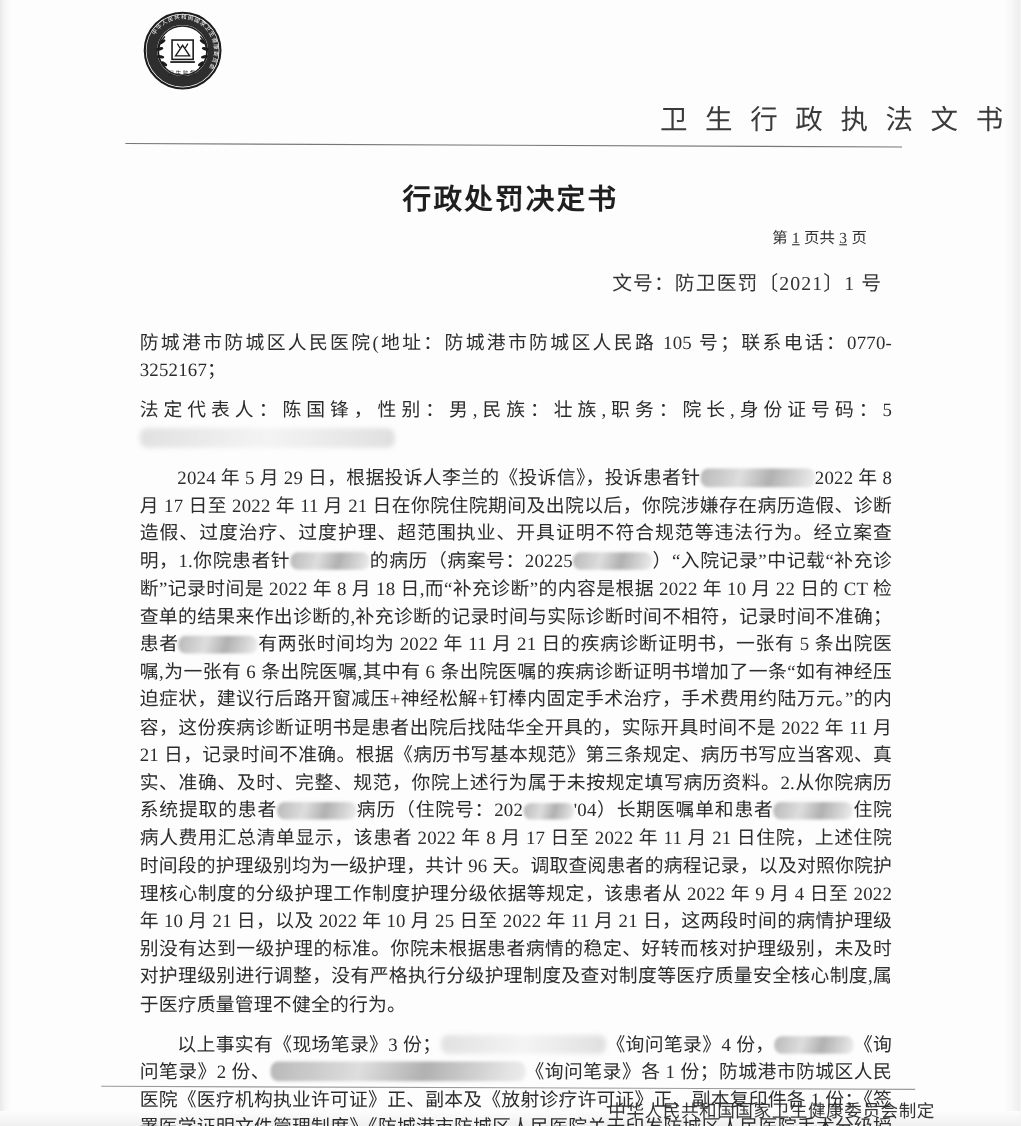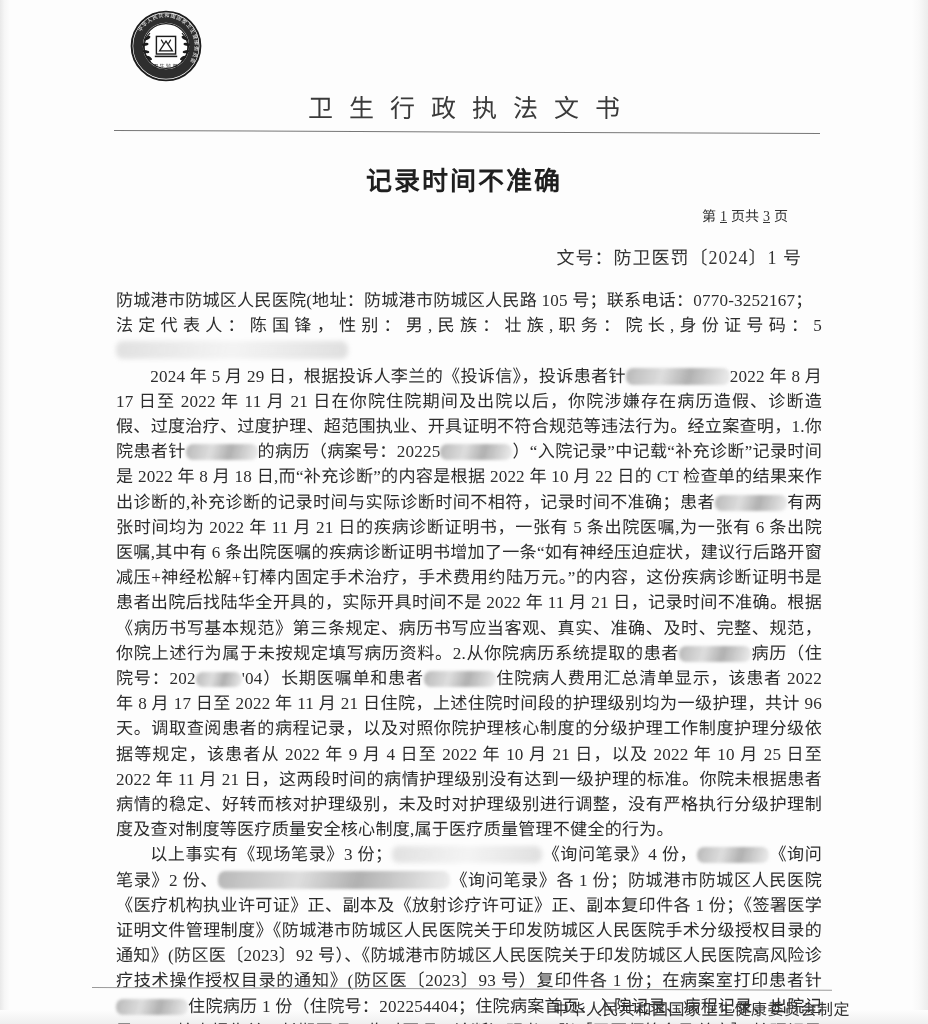--- a/index.html
+++ b/index.html
@@ -52,21 +52,21 @@
     top: 6px;
     width: 80px;
     height: 80px;
   }
   .emblem svg { display:block; width:80px; height:80px; }
 
   .doc-kind {
     position: absolute;
     left: 0; right: 0;
     top: 88px;
-    text-align: center;
+    text-align: right;
     font-size: 25px;
     letter-spacing: 16px;
     text-indent: 16px;
     color: #3a3a3a;
     font-family: "Liberation Serif", "DejaVu Serif", serif;
     white-space: nowrap;
   }
 
   .rule-top {
     position: absolute;
@@ -121,21 +121,21 @@
     top: 288px;
     width: 706px;
     font-size: 17.1px;
     line-height: 25.2px;
     text-align: justify;
     text-justify: inter-ideograph;
     color: #2c2c2c;
     letter-spacing: 0.2px;
   }
   .body-text p {
-    margin: 0;
+    margin: 11px;
   }
   .body-text p.indent {
     text-indent: 2em;
   }
 
   
   .redact {
     display: inline-block;
     vertical-align: -3px;
     border-radius: 7px;
@@ -226,25 +226,25 @@
       <path d="M44,42 L47,47 M56,42 L53,47" stroke="#1c1c1c" stroke-width="1.4"></path>
       <rect x="36" y="62" width="28" height="2" fill="#1c1c1c"></rect>
       <text x="50" y="78" text-anchor="middle" font-size="6.5" fill="#1c1c1c" font-family="'Liberation Sans',sans-serif" letter-spacing="1.6">卫生监督</text>
     </svg>
   </div>
 
   <div class="doc-kind">卫生行政执法文书</div>
 
   <div class="rule-top"></div>
 
-  <div class="doc-title">记录时间不准确</div>
+  <div class="doc-title">行政处罚决定书</div>
 
   <div class="page-count"><span>第</span><span class="num">1</span><span>页共</span><span class="num">3</span><span>页</span></div>
 
-  <div class="doc-number">文号：防卫医罚〔2024〕1 号</div>
+  <div class="doc-number">文号：防卫医罚〔2021〕1 号</div>
 
   <div class="body-text">
 
     <p>防城港市防城区人民医院(地址：防城港市防城区人民路 105 号；联系电话：0770-3252167；</p>
 
     <p><span>法定代表人：陈国锋，性别：男,民族：壮族,职务：院长,身份证号码：5</span><span class="redact r-xxl r-faint"></span></p>
 
     <p class="indent"><span>2024 年 5 月 29 日，根据投诉人李兰的《投诉信》，投诉患者针</span><span class="redact r-lg"></span><span>2022 年 8 月 17 日至 2022 年 11 月 21 日在你院住院期间及出院以后，你院涉嫌存在病历造假、诊断造假、过度治疗、过度护理、超范围执业、开具证明不符合规范等违法行为。经立案查明，1.你院患者针</span><span class="redact r-md"></span><span>的病历（病案号：20225</span><span class="redact r-md"></span><span>）“入院记录”中记载“补充诊断”记录时间是 2022 年 8 月 18 日,而“补充诊断”的内容是根据 2022 年 10 月 22 日的 CT 检查单的结果来作出诊断的,补充诊断的记录时间与实际诊断时间不相符，记录时间不准确；患者</span><span class="redact r-md"></span><span>有两张时间均为 2022 年 11 月 21 日的疾病诊断证明书，一张有 5 条出院医嘱,为一张有 6 条出院医嘱,其中有 6 条出院医嘱的疾病诊断证明书增加了一条“如有神经压迫症状，建议行后路开窗减压+神经松解+钉棒内固定手术治疗，手术费用约陆万元。”的内容，这份疾病诊断证明书是患者出院后找陆华全开具的，实际开具时间不是 2022 年 11 月 21 日，记录时间不准确。根据《病历书写基本规范》第三条规定、病历书写应当客观、真实、准确、及时、完整、规范，你院上述行为属于未按规定填写病历资料。2.从你院病历系统提取的患者</span><span class="redact r-md"></span><span>病历（住院号：202</span><span class="redact r-sm"></span><span>'04）长期医嘱单和患者</span><span class="redact r-md"></span><span>住院病人费用汇总清单显示，该患者 2022 年 8 月 17 日至 2022 年 11 月 21 日住院，上述住院时间段的护理级别均为一级护理，共计 96 天。调取查阅患者的病程记录，以及对照你院护理核心制度的分级护理工作制度护理分级依据等规定，该患者从 2022 年 9 月 4 日至 2022 年 10 月 21 日，以及 2022 年 10 月 25 日至 2022 年 11 月 21 日，这两段时间的病情护理级别没有达到一级护理的标准。你院未根据患者病情的稳定、好转而核对护理级别，未及时对护理级别进行调整，没有严格执行分级护理制度及查对制度等医疗质量安全核心制度,属于医疗质量管理不健全的行为。</span></p>
 
     <p class="indent"><span>以上事实有《现场笔录》3 份；</span><span class="redact r-xl r-faint"></span><span>《询问笔录》4 份，</span><span class="redact r-md"></span><span>《询问笔录》2 份、</span><span class="redact r-xxl"></span><span>《询问笔录》各 1 份；防城港市防城区人民医院《医疗机构执业许可证》正、副本及《放射诊疗许可证》正、副本复印件各 1 份；《签署医学证明文件管理制度》《防城港市防城区人民医院关于印发防城区人民医院手术分级授权目录的通知》(防区医〔2023〕92 号）、《防城港市防城区人民医院关于印发防城区人民医院高风险诊疗技术操作授权目录的通知》(防区医〔2023〕93 号）复印件各 1 份；在病案室打印患者针</span><span class="redact r-md"></span><span>住院病历 1 份（住院号：202254404；住院病案首页、入院记录、病程记录、出院记录、CT 检查报告单、长期医嘱、临时医嘱、诊断证明书 6 张［无医师签名及盖章］,护理记录单等，共 62 页；2022 年 11 月 29 日-2024 年 1 月 26 日共 17 份《防城港市防城区人民医院门诊病历》打印件；《防城港市卫生健康委员会关于申请提取针</span></p>

